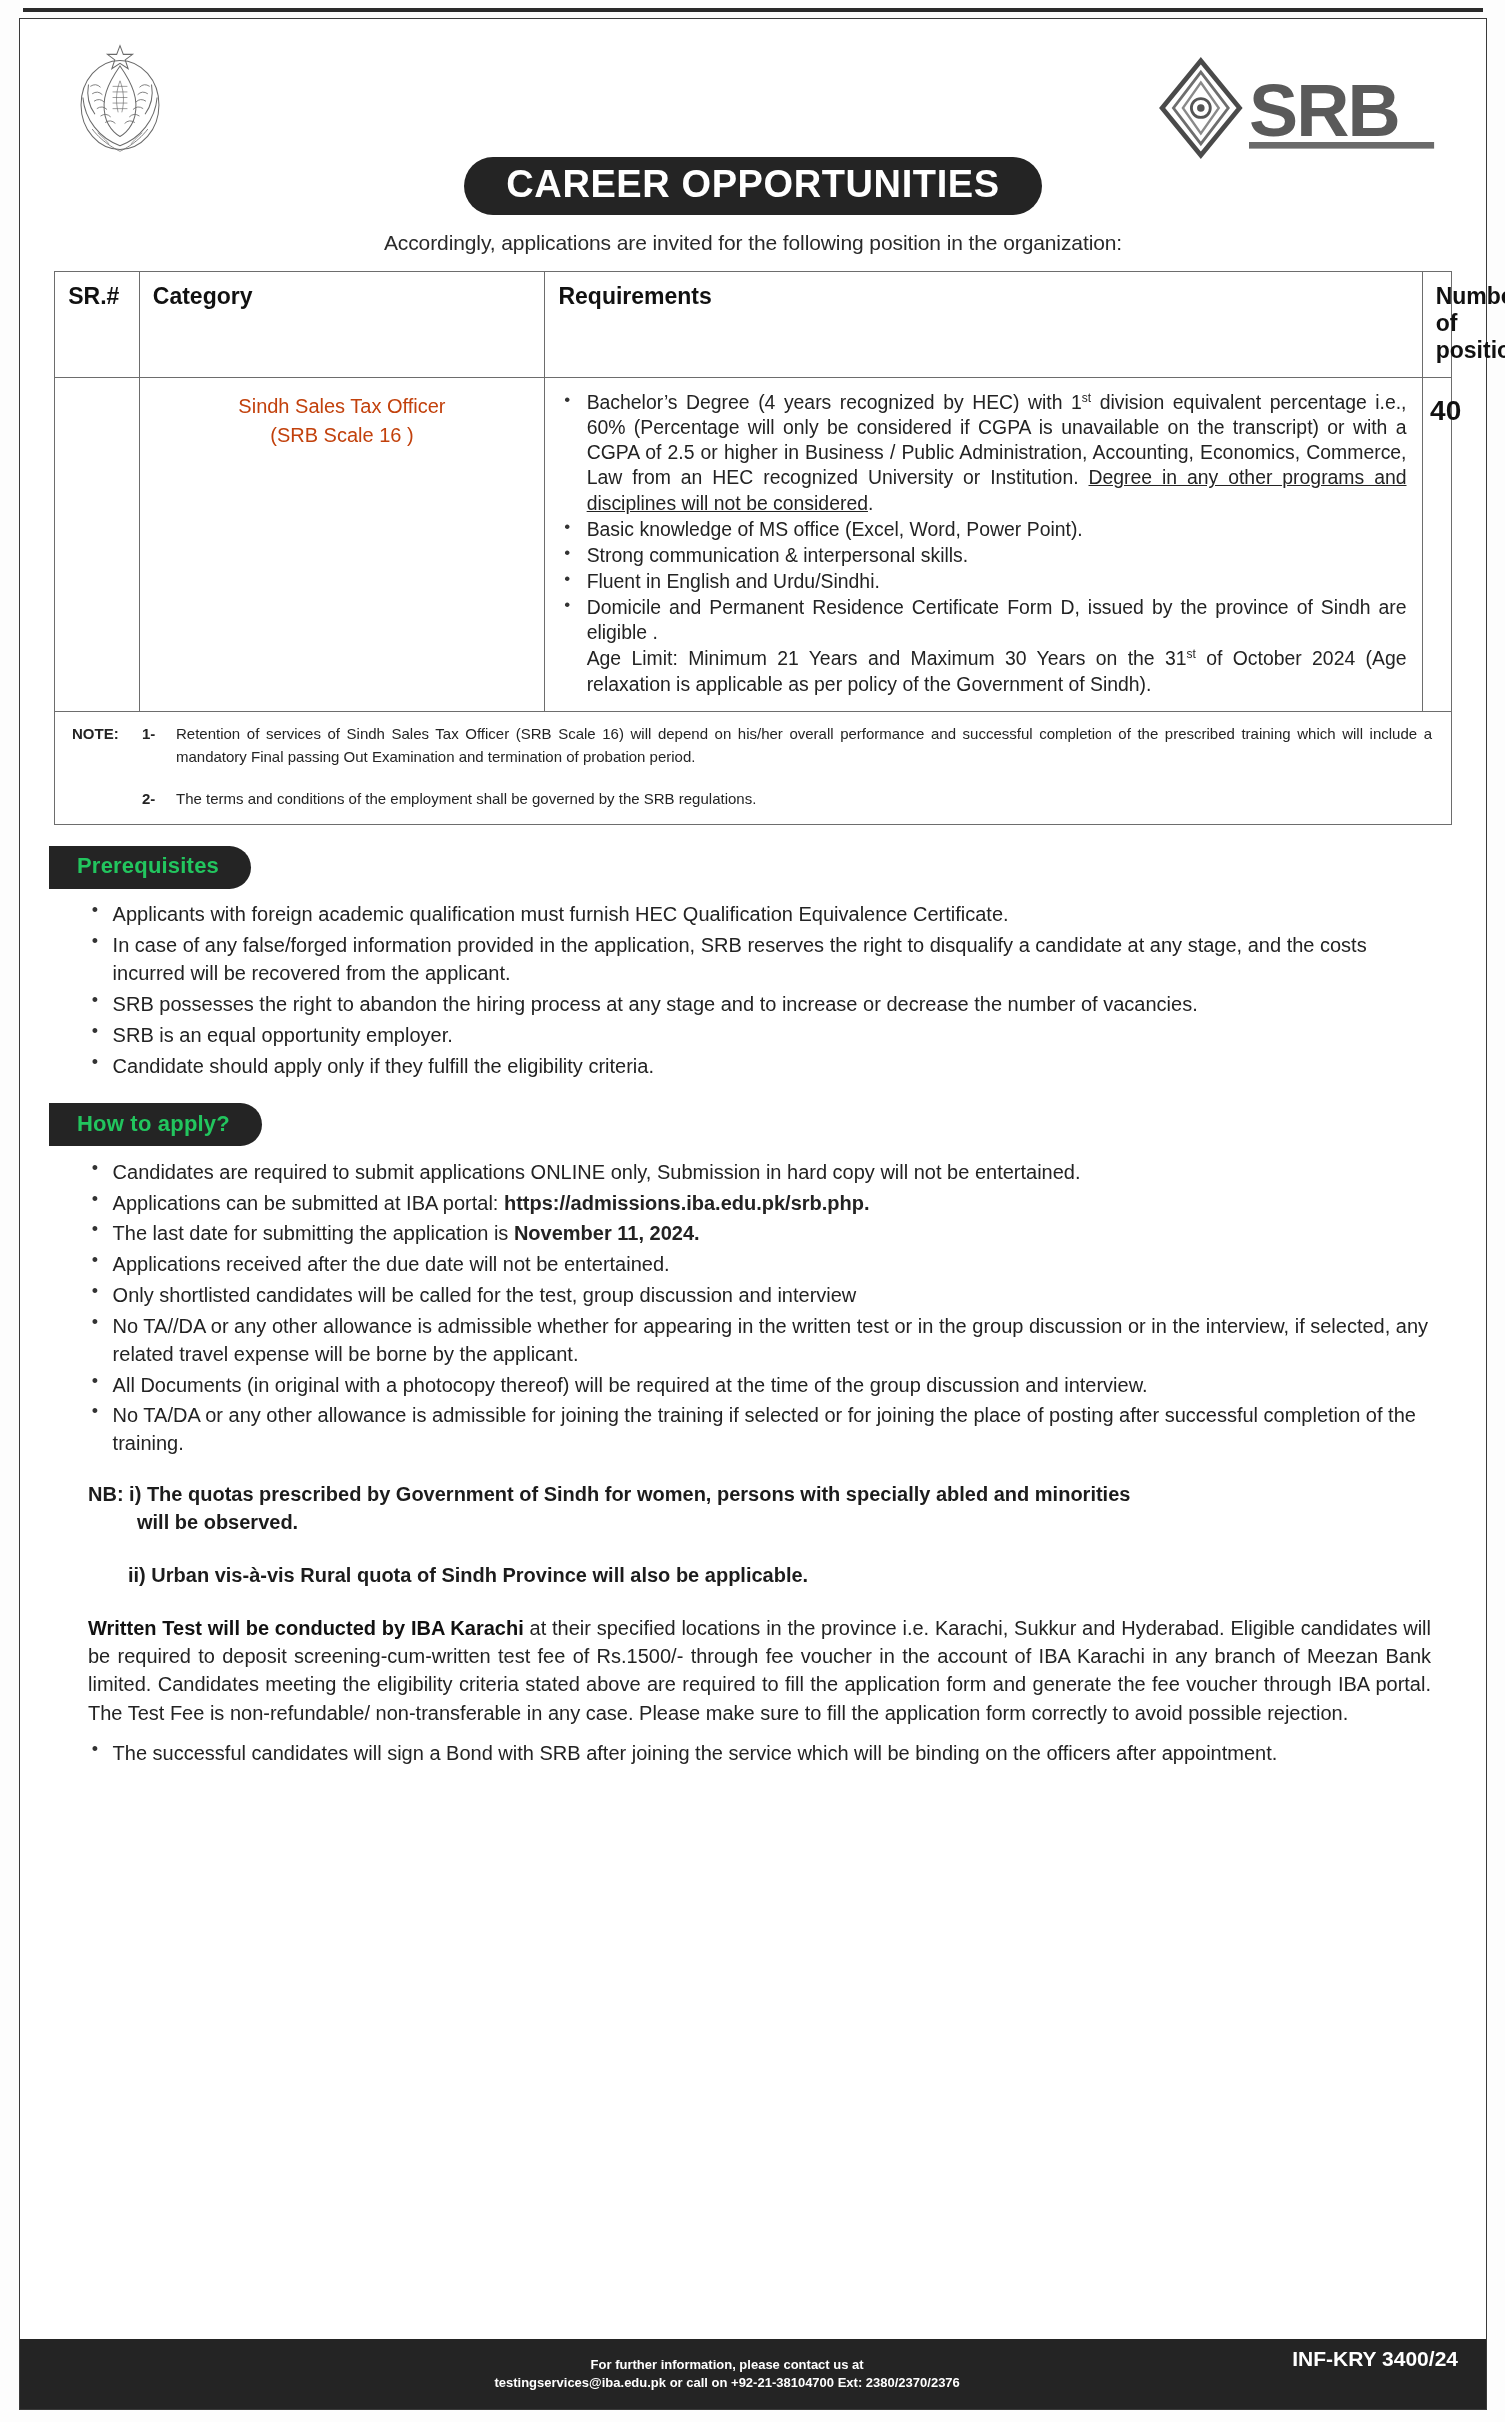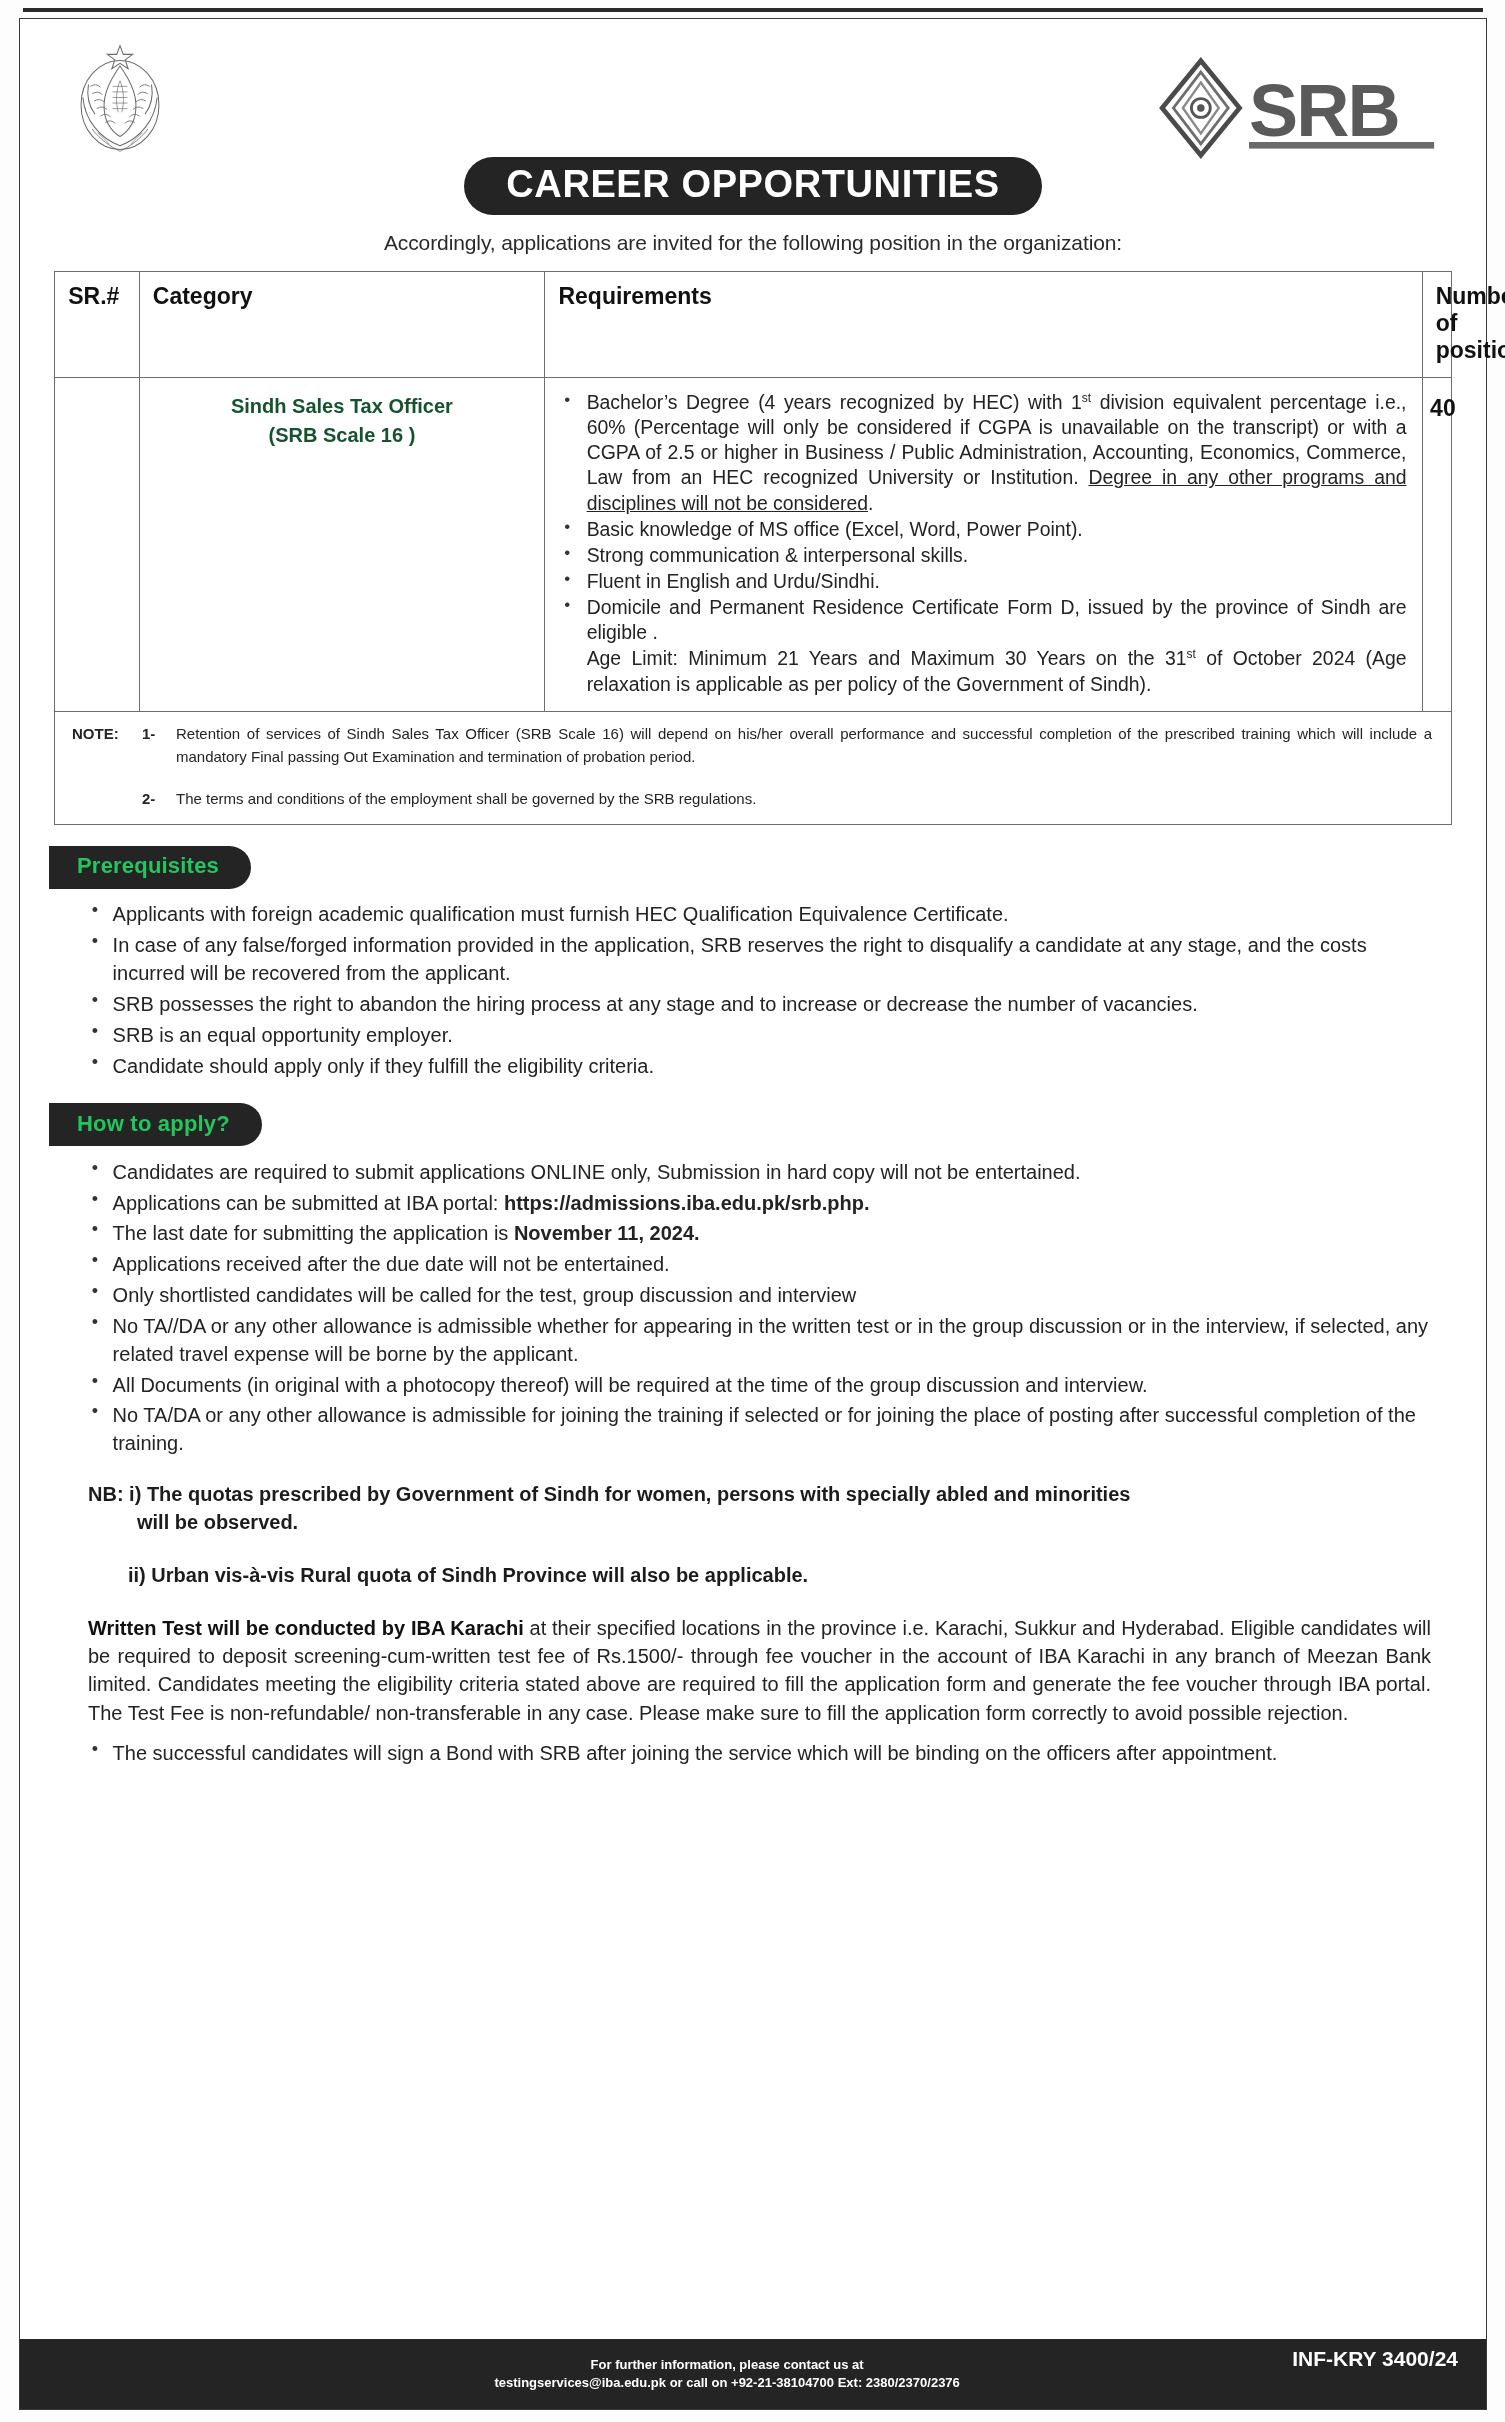--- a/index.html
+++ b/index.html
@@ -92,28 +92,28 @@
     font-weight: bold;
     padding: 11.4px 9.5px 13.2px 13.2px;
     text-align: left;
     color: #111;
   }
   th.c-num { text-align: center; padding-left: 7.6px; padding-right: 7.6px; }
 
   td.cat-cell {
     text-align: center;
     font-size: 20px;
-    font-weight: bold;
+    font-weight: normal;
     padding: 13.2px 7.6px 9.5px 7.6px;
     line-height: 1.45;
-    color: #14532d;
+    color: #c2410c;
   }
   td.num-cell {
     text-align: center;
-    font-size: 23px;
+    font-size: 28px;
     font-weight: bold;
     padding: 17px 7.6px 0 7.6px;
     color: #111;
   }
   td.sr-cell { }
 
   td.req-cell { padding: 11.4px 15px 13.2px 11.4px; }
 
   ul.req-list { list-style: none; }
   ul.req-list > li {

